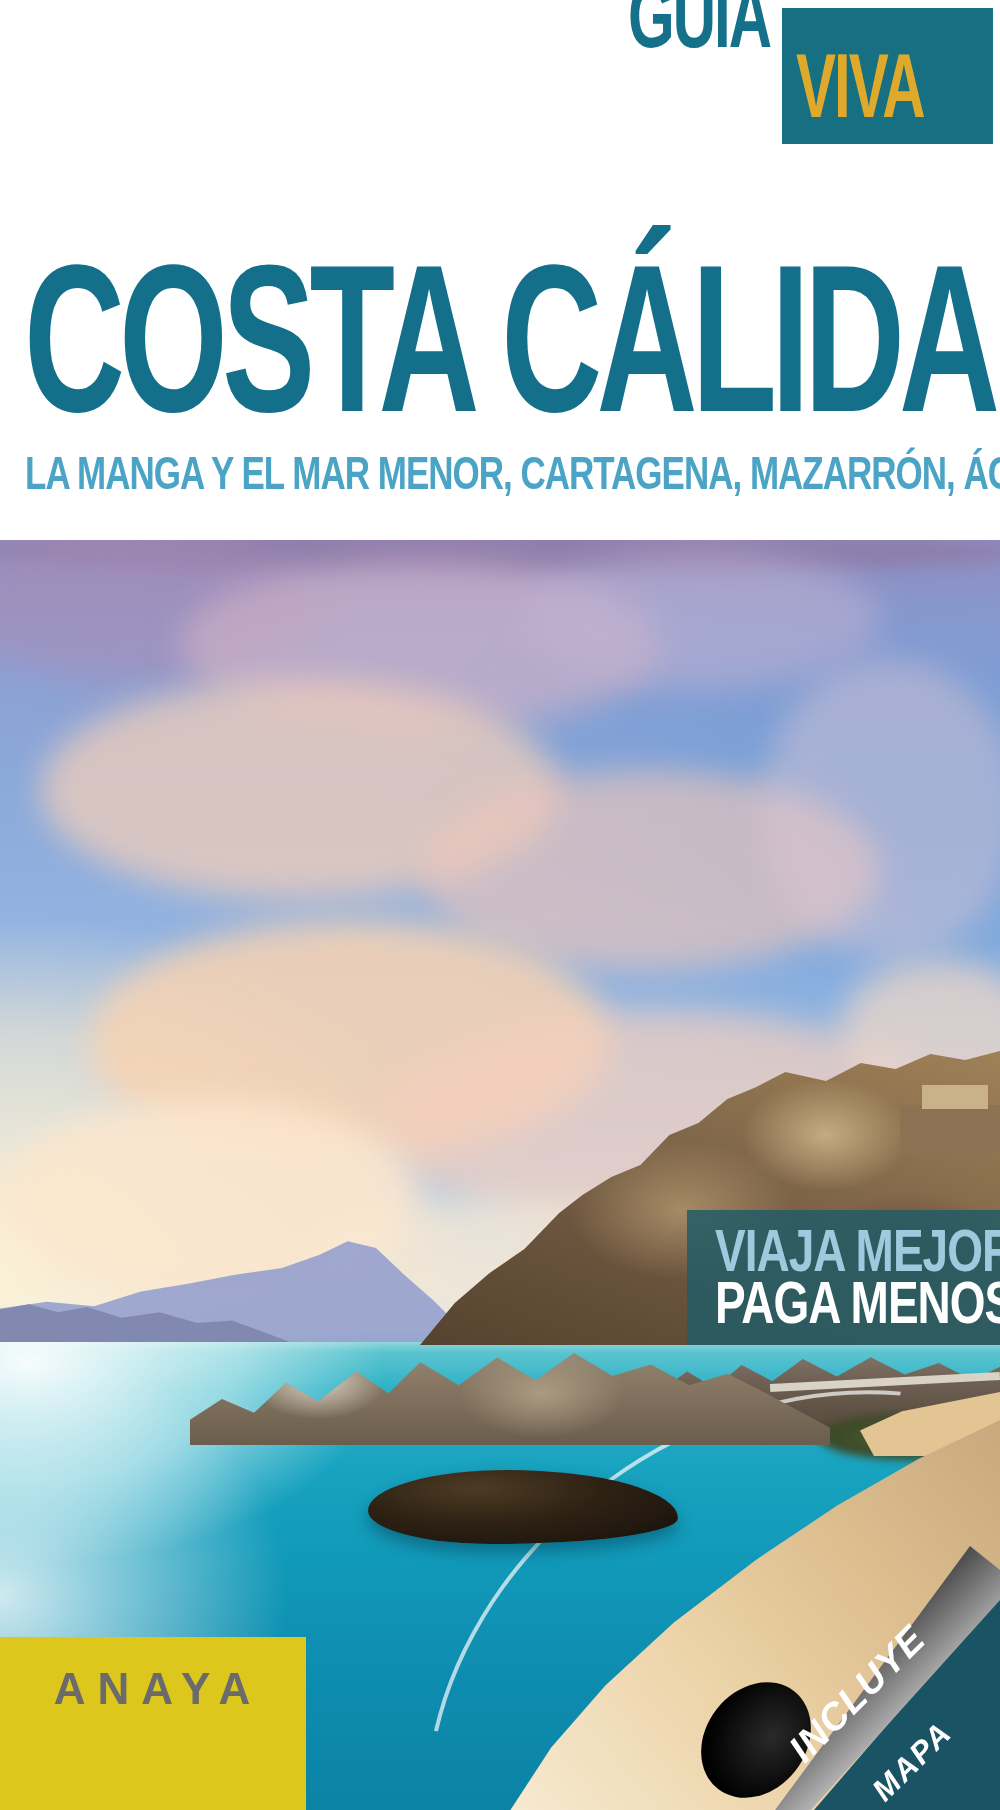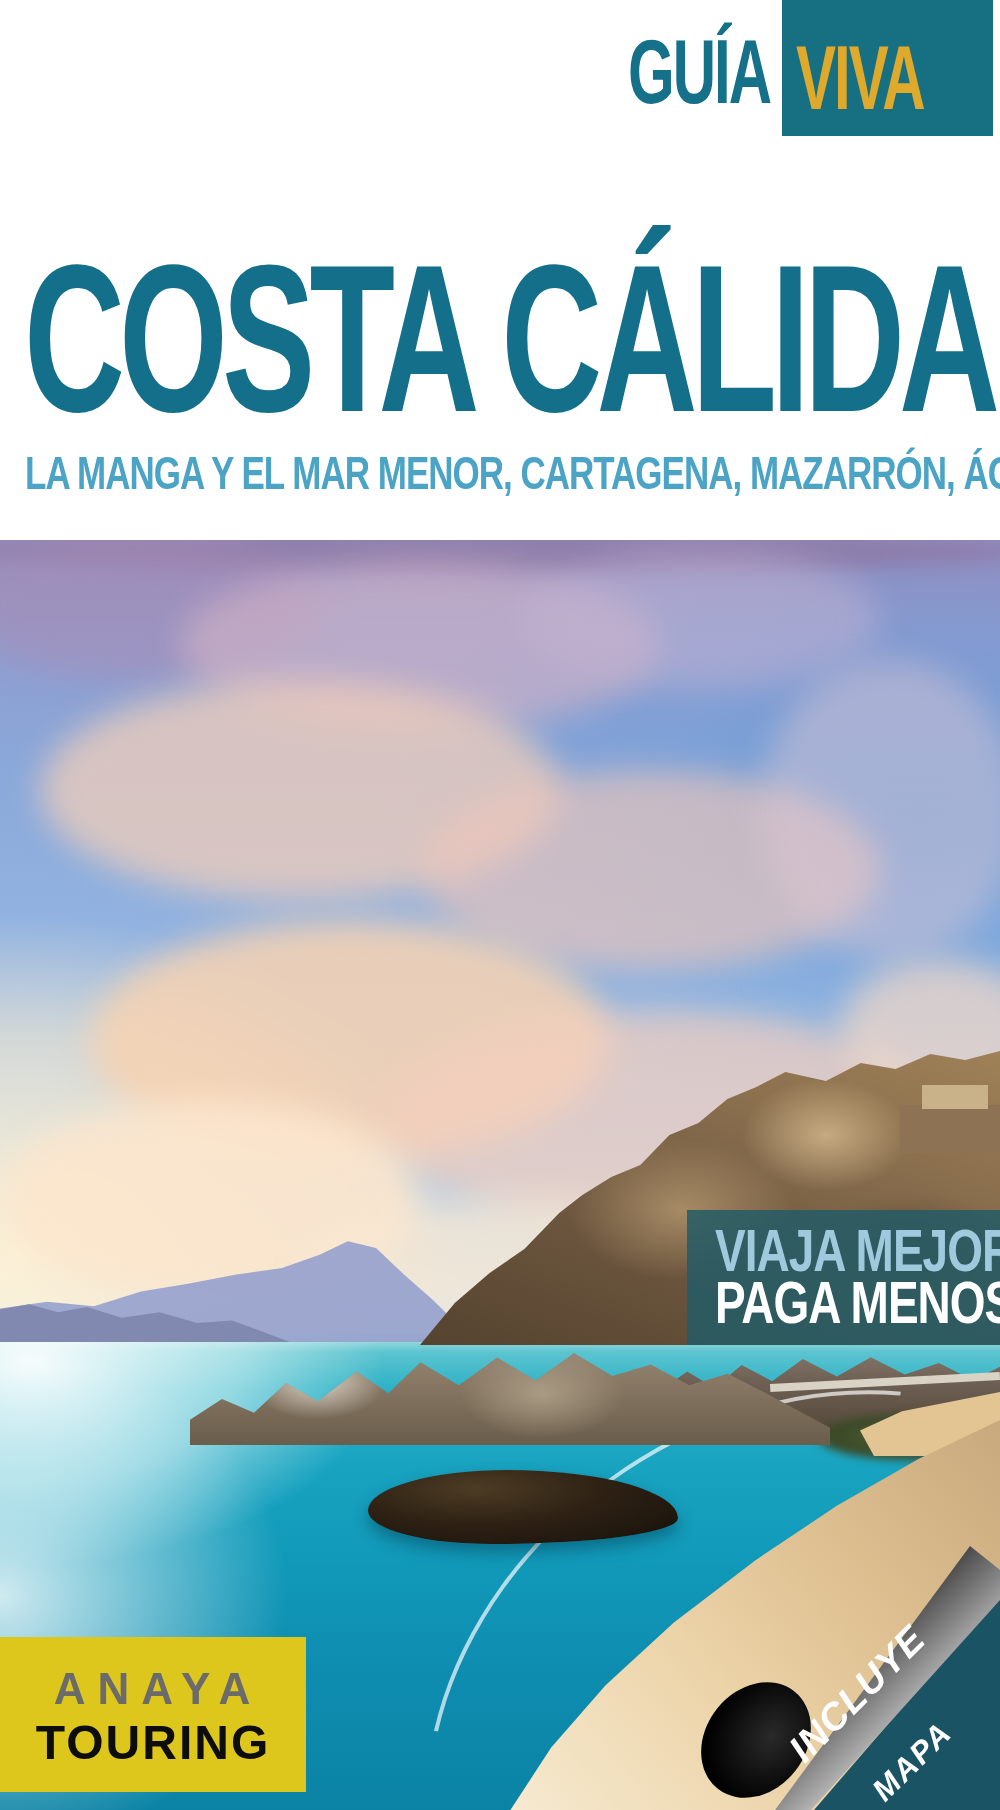--- a/index.html
+++ b/index.html
@@ -3,21 +3,21 @@
 <meta charset="utf-8">
 <style>
   * { margin:0; padding:0; box-sizing:border-box; }
   html,body { background:#444; }
   .cover {
     position:relative; width:1000px; height:1810px; margin:0 auto;
     background:#ffffff; overflow:hidden;
     font-family:"Liberation Sans", sans-serif;
   }
   
-  .brand { position:absolute; top:0; right:7px; display:flex; align-items:flex-end; z-index:40; }
+  .brand { position:absolute; top:8px; right:7px; display:flex; align-items:flex-start; z-index:40; }
   .brand .guia {
     color:#15708a; font-weight:700; font-size:60px; line-height:1; letter-spacing:-2px;
     transform:scaleY(1.5); transform-origin:bottom; padding:0 12px 12px 0;
   }
   .brand .viva-box {
     background:#176f82; width:211px; height:136px; display:flex; align-items:flex-end;
     padding:0 0 12px 14px;
   }
   .brand .viva {
     color:#dfa92c; font-weight:700; font-size:60px; line-height:1; letter-spacing:-2px;
@@ -118,21 +118,21 @@
     display:flex; flex-direction:column; justify-content:center; padding-left:28px;
   }
   .badge-promo .l1, .badge-promo .l2 {
     font-weight:700; font-size:46px; line-height:1.12; letter-spacing:-1px; white-space:nowrap;
     transform:scaleY(1.28); transform-origin:left center;
   }
   .badge-promo .l1 { color:#9fcade; }
   .badge-promo .l2 { color:#ffffff; }
   
   .anaya {
-    position:absolute; left:0; top:1637px; width:306px; height:155px; background:#ddc71c;
+    position:absolute; left:0; top:1637px; width:306px; height:173px; background:#ddc71c;
     z-index:30; text-align:center; padding-top:30px;
   }
   .anaya .name { color:#6b6b6b; font-weight:700; font-size:44px; letter-spacing:12px; line-height:1; margin-left:10px; }
   .anaya .division { color:#0d0d0d; font-weight:700; font-size:48px; letter-spacing:2px; line-height:1; margin-top:8px; }
   
   .corner { position:absolute; right:0; bottom:0; width:300px; height:300px; z-index:35; }
   .corner .tri {
     position:absolute; inset:0; background:#1a5363;
     clip-path:polygon(100% 28%, 38% 100%, 100% 100%);
   }
@@ -207,21 +207,20 @@
   </div>
 
 
   <div class="badge-promo">
     <span class="l1">VIAJA MEJOR,</span>
     <span class="l2">PAGA MENOS</span>
   </div>
 
   <div class="anaya">
     <div class="name">ANAYA</div>
-    <div class="division">TOURING</div>
   </div>
 
   <div class="corner">
     <div class="tri"></div>
     <div class="band"></div>
     <div class="tip"></div>
     <div class="incluye">INCLUYE</div>
     <div class="mapa">MAPA</div>
   </div>
 

